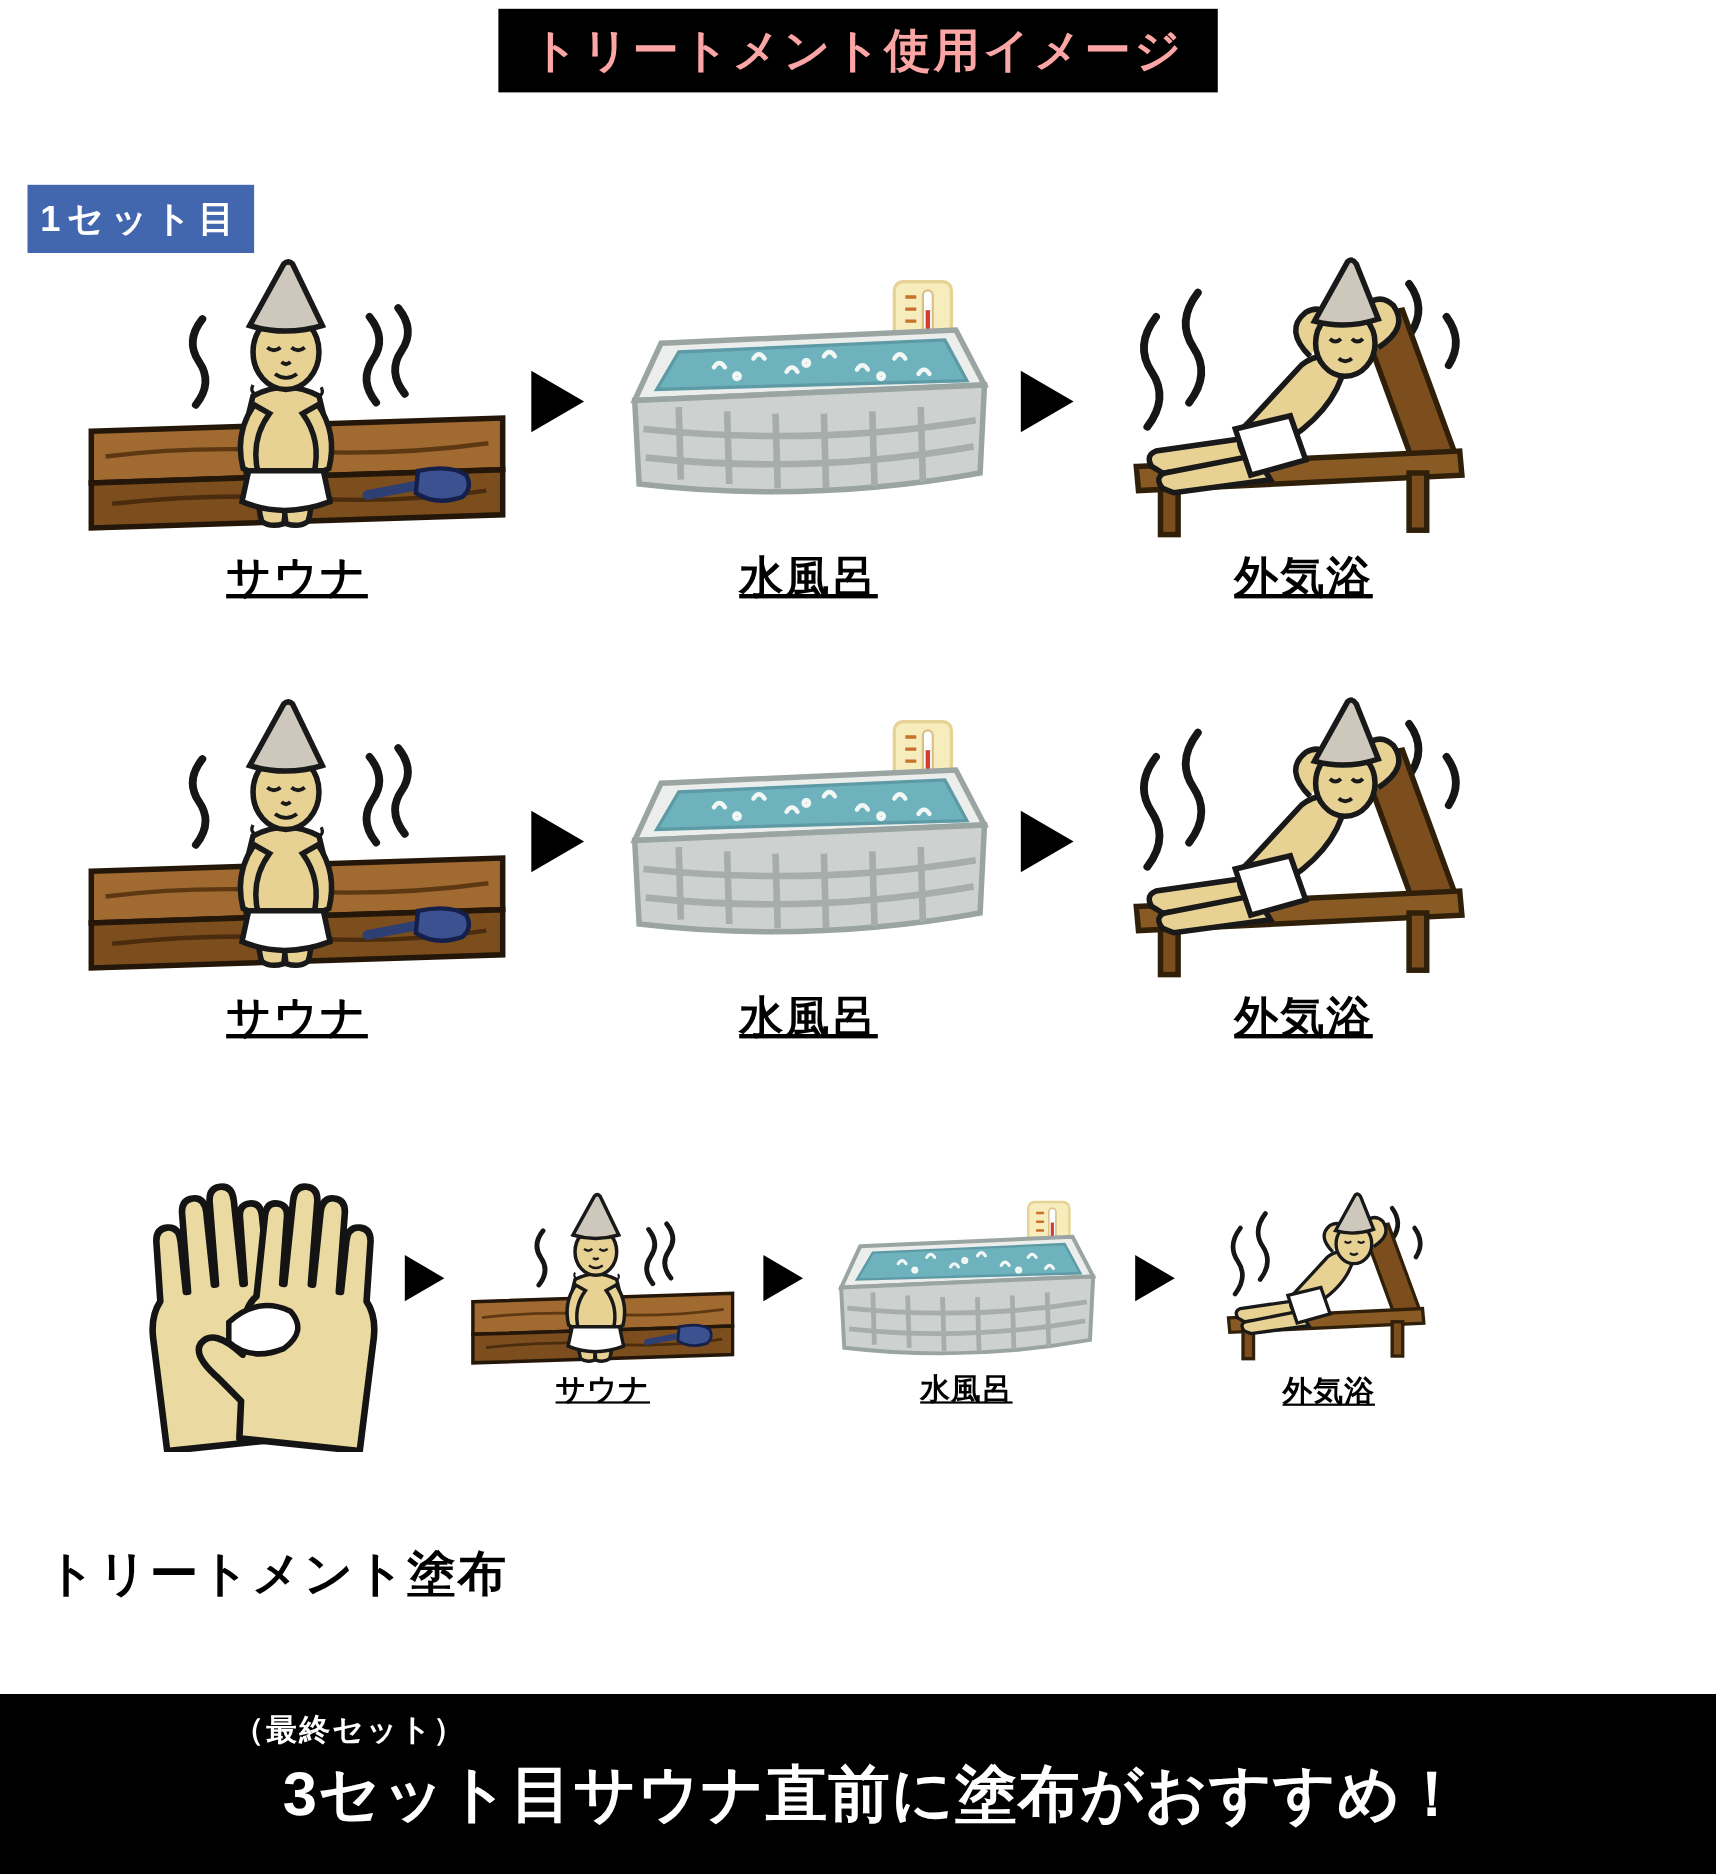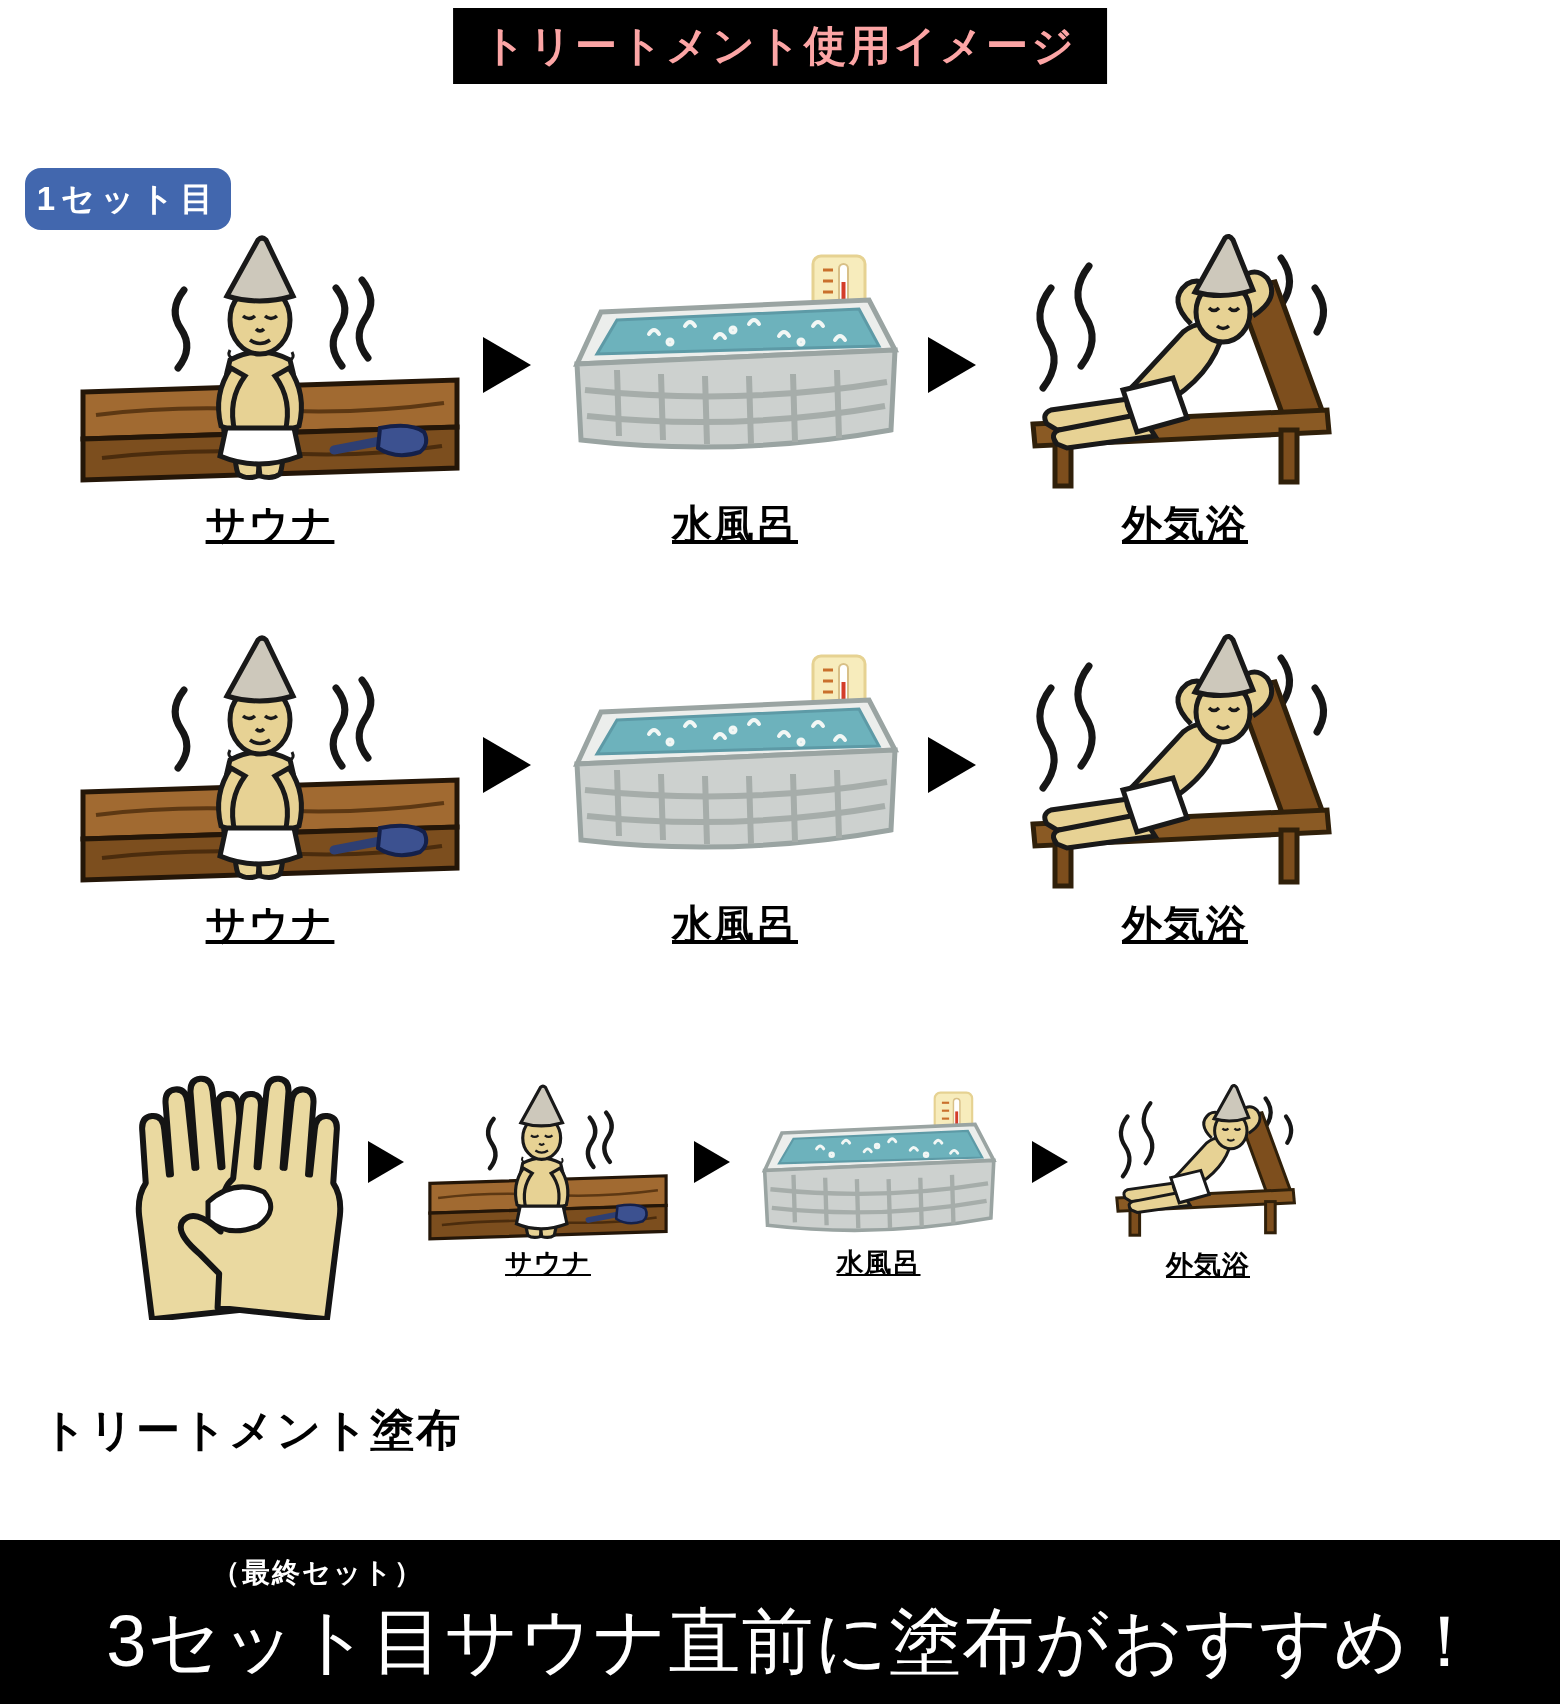--- a/index.html
+++ b/index.html
@@ -7,42 +7,42 @@
   body { font-family:"Liberation Sans","DejaVu Sans",sans-serif; }
   .page { position:relative; width:1560px; height:1704px; background:#ffffff; overflow:hidden; }
   .defs { position:absolute; width:0; height:0; overflow:hidden; }
 
   .title-bar { position:absolute; top:8px; left:50%; transform:translateX(-50%);
     background:#000; color:#fca5a5; font-size:42px; font-weight:bold;
     padding:10px 30px; letter-spacing:3px; white-space:nowrap; }
 
   .badge { position:absolute; left:25px; width:206px; height:62px; background:#4267ae;
     color:#fff; font-size:33px; font-weight:bold; display:flex; align-items:center;
-    justify-content:center; letter-spacing:6px;border-radius:16px; }
+    justify-content:center; letter-spacing:6px; }
 
   .illus { position:absolute; }
   .illus svg { width:100%; height:100%; display:block; }
 
   .arrow { position:absolute; width:0; height:0;
     border-top:28px solid transparent; border-bottom:28px solid transparent;
     border-left:48px solid #000; }
   .arrow.small { border-top:21px solid transparent; border-bottom:21px solid transparent;
     border-left:36px solid #000; }
 
   .step-label { position:absolute; text-align:center; font-weight:bold; font-size:40px;
     color:#000; letter-spacing:2px;text-decoration:underline; }
   .step-label.small { font-size:27px; letter-spacing:1px; }
 
   .treatment-label { position:absolute; left:42px; top:1401px; font-weight:bold;
     font-size:44px; color:#000; letter-spacing:2px; }
 
   .footer { position:absolute; left:0; right:0; top:1540px; height:164px; background:#000; color:#fff; }
   .footer-note { position:absolute; left:188px; top:14px; font-size:28px; font-weight:bold; letter-spacing:2px;margin-left:24px; }
   .footer-message { position:absolute; left:0; right:0; top:54px; text-align:center;
-    font-size:72px; font-weight:normal; letter-spacing:1px; white-space:nowrap;padding-left:28px; }
+    font-size:56px; font-weight:bold; letter-spacing:1px; white-space:nowrap;padding-left:28px; }
 </style>
 </head>
 <body>
 
 <div class="page">
 
   <svg class="defs" aria-hidden="true">
     <defs>
       <path id="hand-shape" d="M28 262 L26 158 Q26 138 36 126 L38 74 Q38 60 49 60 Q60 60 60 74 L60 120 L62 120 L64 50 Q64 36 75 36 Q86 36 86 50 L86 116 L88 116 L90 42 Q90 28 101 28 Q112 28 112 42 L112 118 L114 118 L116 58 Q116 46 126 46 Q136 46 136 58 L136 132 Q146 142 144 162 L143 186 Q172 164 182 180 Q188 192 162 210 L140 228 L138 262 Z" fill="#ead9a0" stroke="#141414" stroke-width="6" stroke-linejoin="round"></path>
 

